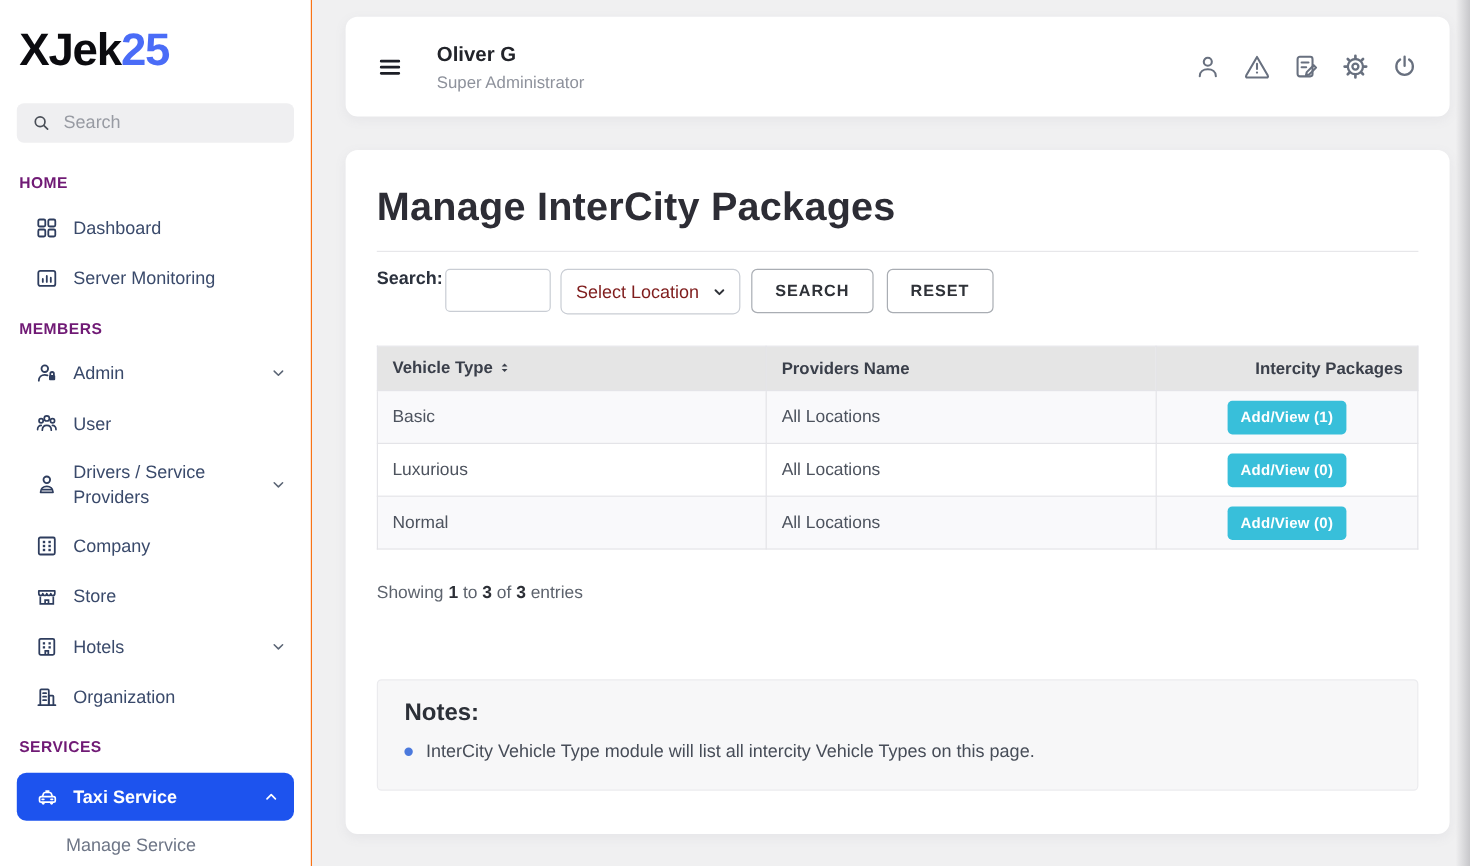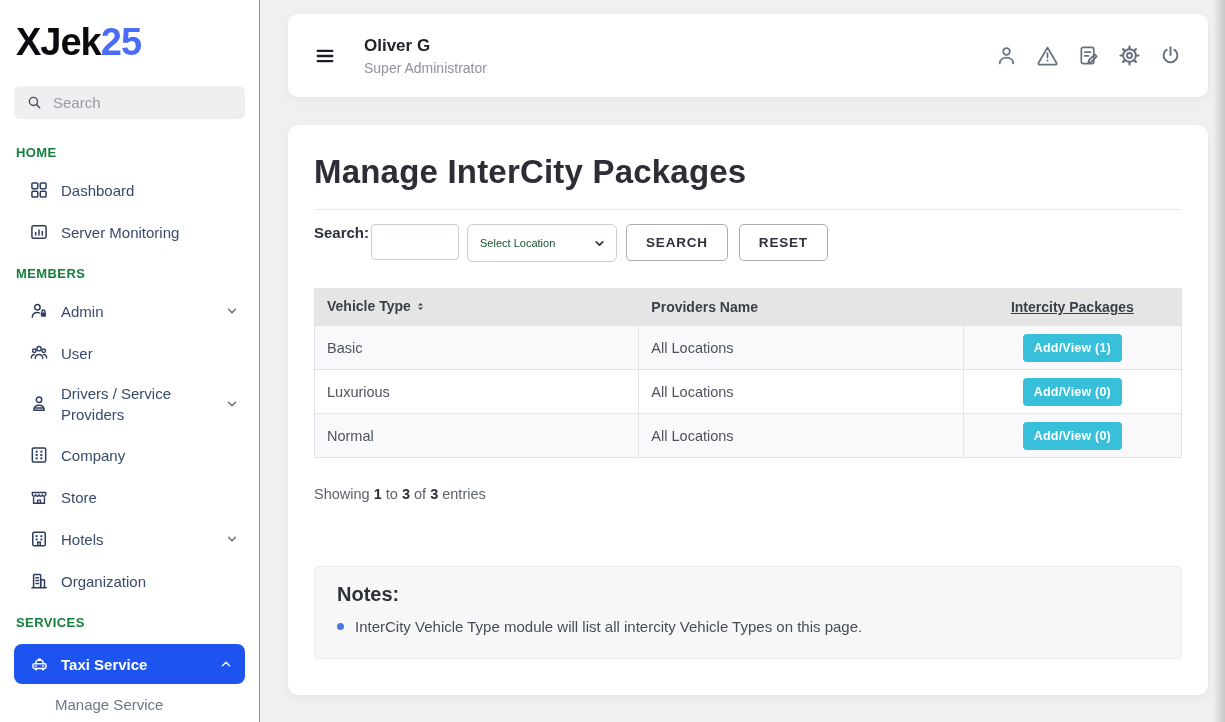--- a/index.html
+++ b/index.html
@@ -18,21 +18,21 @@
     border-right:1px solid #f97316;
   }
   .logo { margin:22px 0 0 2px; font-size:38px; font-weight:800; letter-spacing:-1px; line-height:40px; color:#0b0b0f; }
   .logo .accent { color:#4a6cf7; }
   .side-search {
     margin-top:24px; height:33px; background:#efeff1; border-radius:6px;
     display:flex; align-items:center; gap:10px; padding:0 12px; color:#989ba3;
   }
   .side-search svg { color:#4a4f58; }
   .side-search .ph { font-size:15px; }
-  .section-label { margin:26px 0 0 2px; font-size:13px; font-weight:700; color:#15803d; letter-spacing:.4px; }
+  .section-label { margin:26px 0 0 2px; font-size:13px; font-weight:700; color:#701a75; letter-spacing:.4px; }
   .section-label.tight { margin-top:13px; }
   .nav-item {
     display:flex; align-items:center; gap:11px;
     min-height:42px; padding:0 6px 0 14px; cursor:pointer;
     color:#36456b;
   }
   .nav-item.tall { min-height:60px; }
   .nav-icon { width:22px; height:22px; display:flex; align-items:center; justify-content:center; color:#2e3d5e; flex:none; }
   .nav-label { font-size:15px; color:#3a4a6b; max-width:148px; line-height:21px; }
   .nav-chevron { margin-left:auto; color:#5b6575; display:flex; }
@@ -66,37 +66,37 @@
   .filter-label { font-size:15px; font-weight:700; color:#2b313d; }
   .filter-input {
     width:88px; height:36px; border:1px solid #c9cdd4; border-radius:4px;
     margin-left:2px; font-size:15px; padding:0 8px; color:#3a3f4a; background:#fff; outline:none;
   }
   .filter-select {
     width:150px; height:38px; border:1px solid #c9cdd4; border-radius:6px; background:#fff;
     margin-left:8px; display:flex; align-items:center; justify-content:space-between;
     padding:0 10px 0 12px; cursor:pointer;
   }
-  .filter-select .sel-text { font-size:11px; color:#14532d; }
+  .filter-select .sel-text { font-size:15px; color:#7f1d1d; }
   .filter-select .sel-chevron { color:#2f3238; display:flex; }
   .btn {
     height:37px; background:#fff; border:1px solid #a9adb3; border-radius:5px;
     padding:0 19px; font-family:"Liberation Sans",sans-serif;
     font-size:13.5px; font-weight:700; letter-spacing:.8px; color:#2f3238; cursor:pointer;
   }
   .btn.search-btn { margin-left:9px; }
   .btn.reset-btn { margin-left:11px; }
   
   table { margin-top:26px; width:100%; border-collapse:collapse; }
   th, td { border:1px solid #e4e4e8; }
   th {
     height:37px; text-align:left; padding:0 12px;
     font-size:14px; font-weight:700; color:#3a3f4a; background:#e5e5e5;
   }
-  th.c3 { text-align:center; width:218px;text-decoration:underline; }
+  th.c3 { text-align:right; width:218px; }
   th .sort-glyph { vertical-align:-2px; margin-left:3px; }
   col.c1, col.c2 { width:324px; }
   td { height:44px; padding:0 12px; font-size:14.5px; color:#4d535e; }
   tbody tr:nth-child(odd) td { background:#f9f9fb; }
   td.center { text-align:center; }
   .addview {
     background:#38bfda; color:#fff; border:none; border-radius:4px;
     font-family:"Liberation Sans",sans-serif; font-size:12.5px; font-weight:700;
     padding:7px 11px; cursor:pointer; letter-spacing:.2px;
   }

